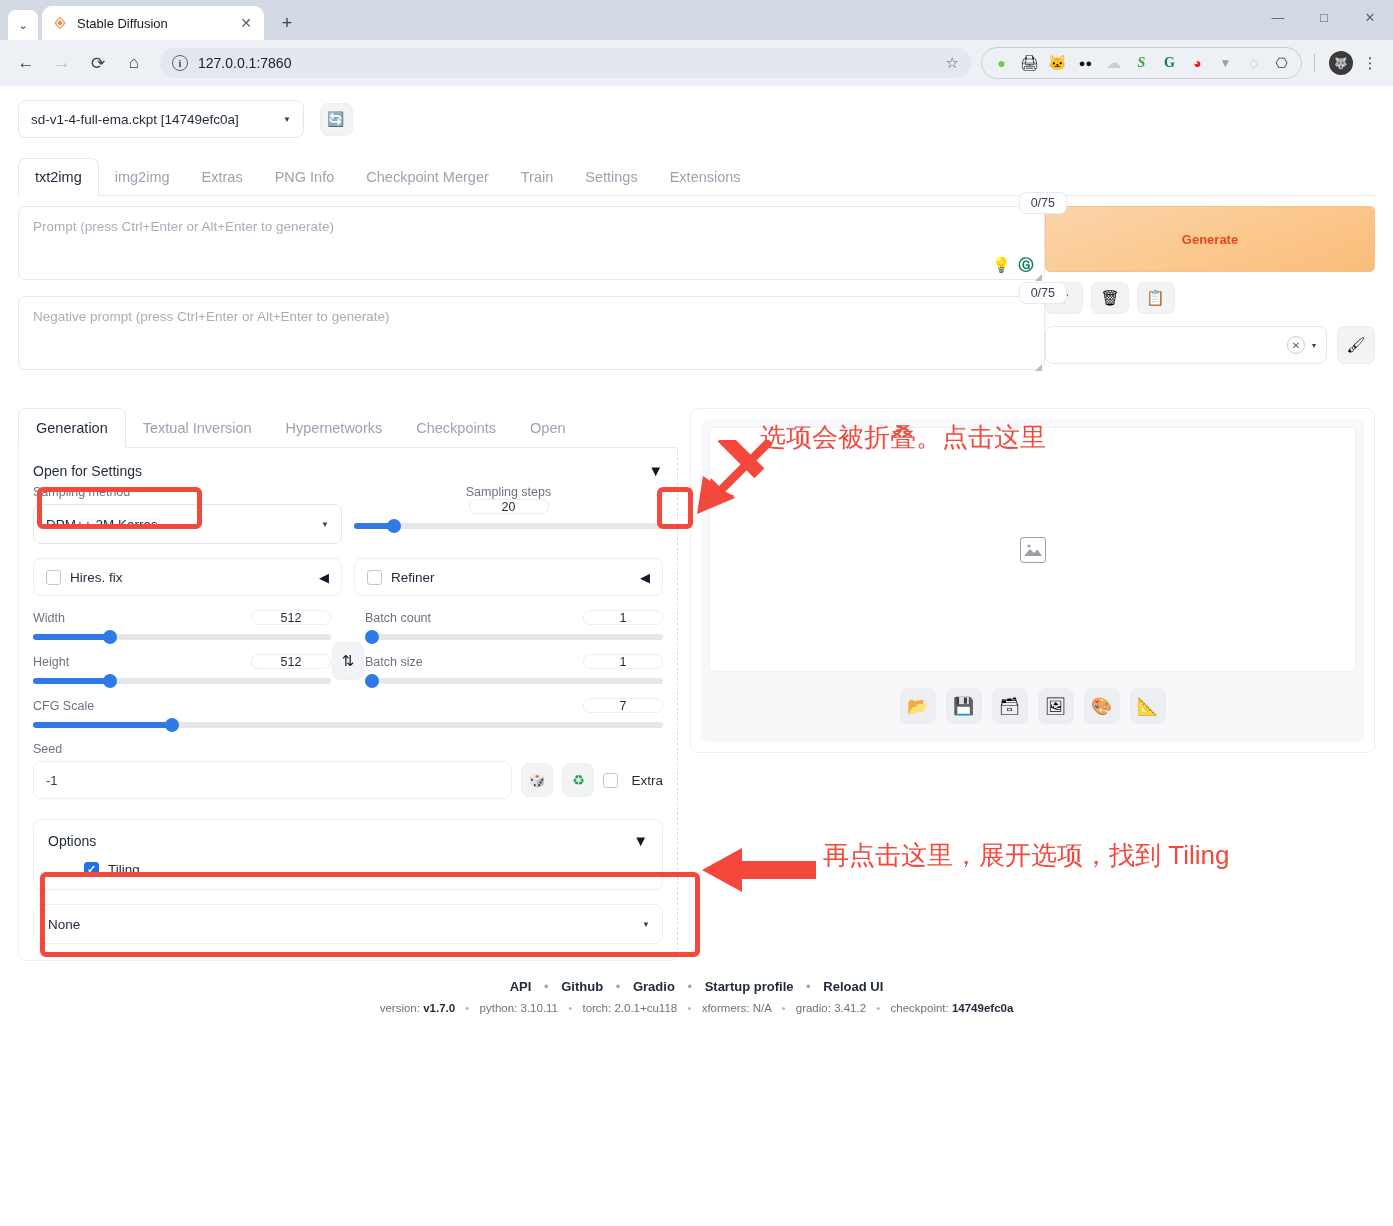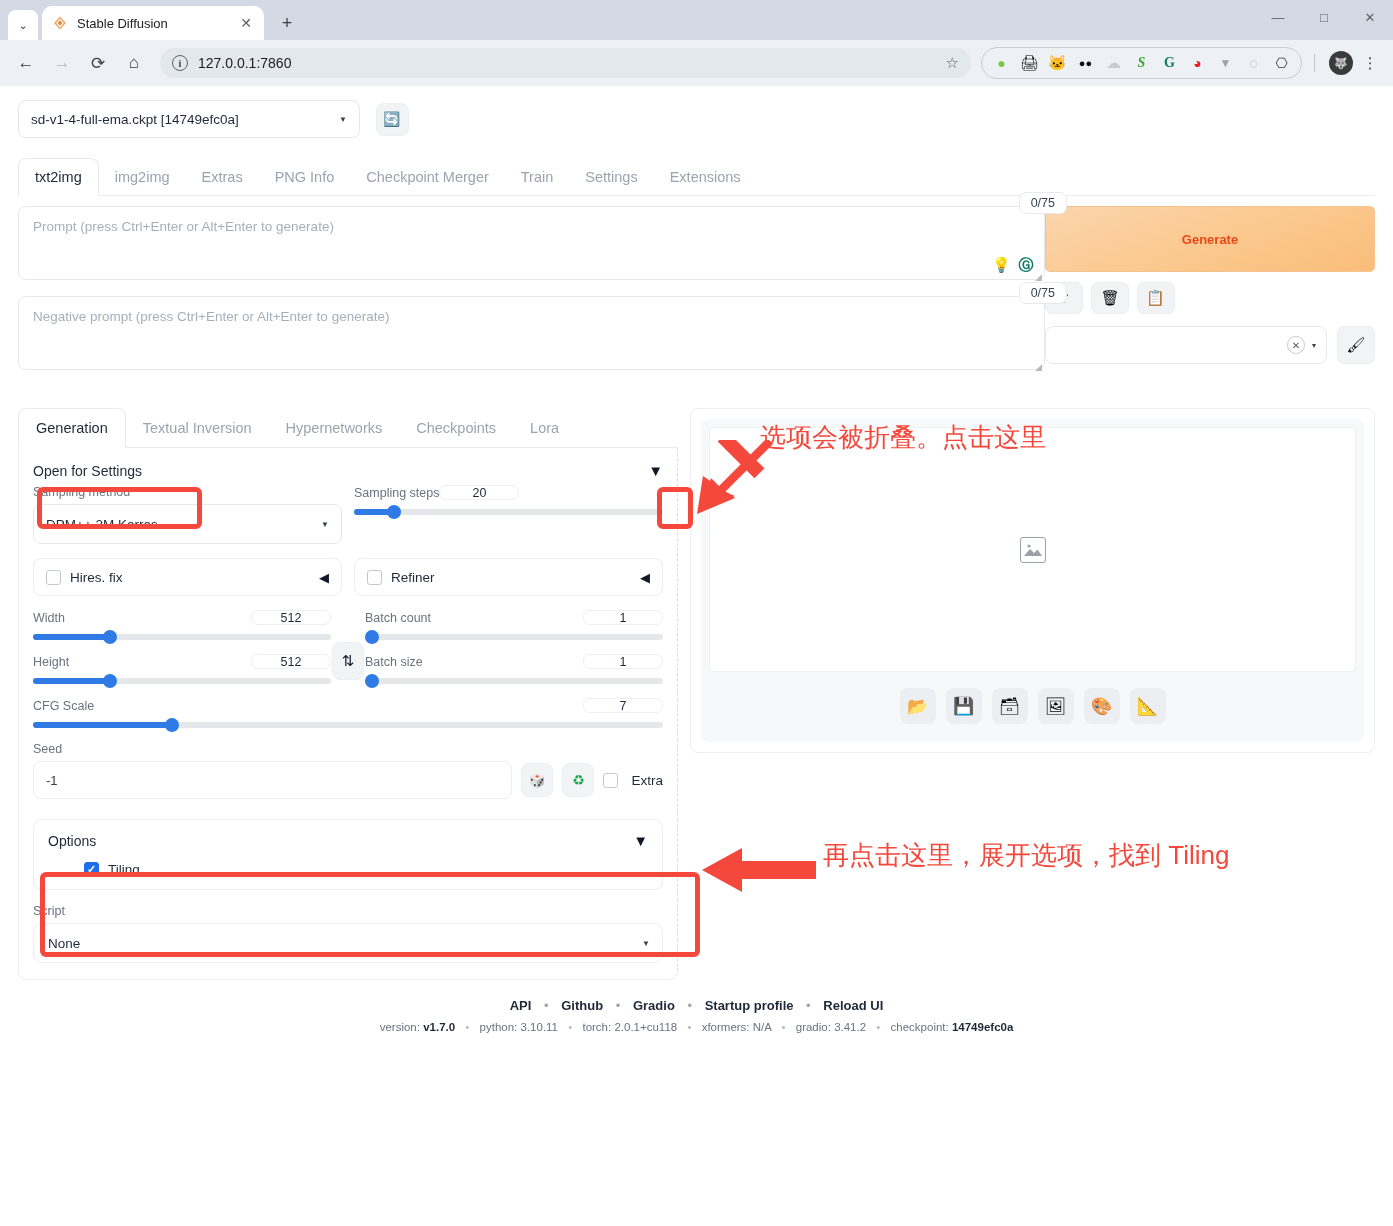--- a/index.html
+++ b/index.html
@@ -221,21 +221,21 @@
     </div>
     <div class="tb-sep"></div>
     <div class="profile-av">🐺</div>
     <div class="kebab">⋮</div>
   </div>
 </div>
 
 <div class="page">
 
   <div class="ckpt-row">
-    <div class="select-box" style="width:342px;">
+    <div class="select-box" style="width:286px;">
       <span>sd-v1-4-full-ema.ckpt [14749efc0a]</span>
       <span class="select-caret">▼</span>
     </div>
     <div class="icon-btn">
       <span style="color:#1e9ef0;font-size:14px">🔄</span>
     </div>
   </div>
 
   <div class="tabs-row">
     <div class="gr-tab active">txt2img</div>
@@ -291,39 +291,39 @@
     </div>
   </div>
 
   <div class="lower">
     <div class="left-col">
       <div class="sub-tabs">
         <div class="sub-tab active">Generation</div>
         <div class="sub-tab">Textual Inversion</div>
         <div class="sub-tab">Hypernetworks</div>
         <div class="sub-tab">Checkpoints</div>
-        <div class="sub-tab">Lora</div>
+        <div class="sub-tab">Open</div>
       </div>
 
       <div class="settings-panel">
         <div class="accordion-head">
           <span class="acc-title">Open for Settings</span>
           <span class="acc-caret">▼</span>
         </div>
 
         <div class="row2">
           <div class="col">
             <div class="field-label">Sampling method</div>
             <div class="select-box" style="height:40px;">
               <span>DPM++ 2M Karras</span>
               <span class="select-caret">▼</span>
             </div>
           </div>
           <div class="col">
-            <div style="display:flex;align-items:center;justify-content:flex-start;">
+            <div style="display:flex;align-items:center;justify-content:center;flex-direction:column;">
               <span class="field-label" style="margin:0">Sampling steps</span>
               <div class="num-box">20</div>
             </div>
             <div class="slider">
               <div class="fill" style="width:13%"></div>
               <div class="knob" style="left:calc(13% - 7px)"></div>
             </div>
           </div>
         </div>
 
@@ -429,21 +429,20 @@
             <span class="acc-title">Options</span>
             <span class="acc-caret">▼</span>
           </div>
           <div style="display:flex;align-items:center;margin-top:13px;padding-left:36px;">
             <span class="chk on"></span>
             <span class="chk-label">Tiling</span>
           </div>
         </div>
 
         <div style="margin-top:14px;">
-          <div class="field-label">Script</div>
           <div class="script-sel">
             <span>None</span>
             <span class="select-caret">▼</span>
           </div>
         </div>
       </div>
     </div>
 
     <div class="right-col">
       <div class="result-card">

